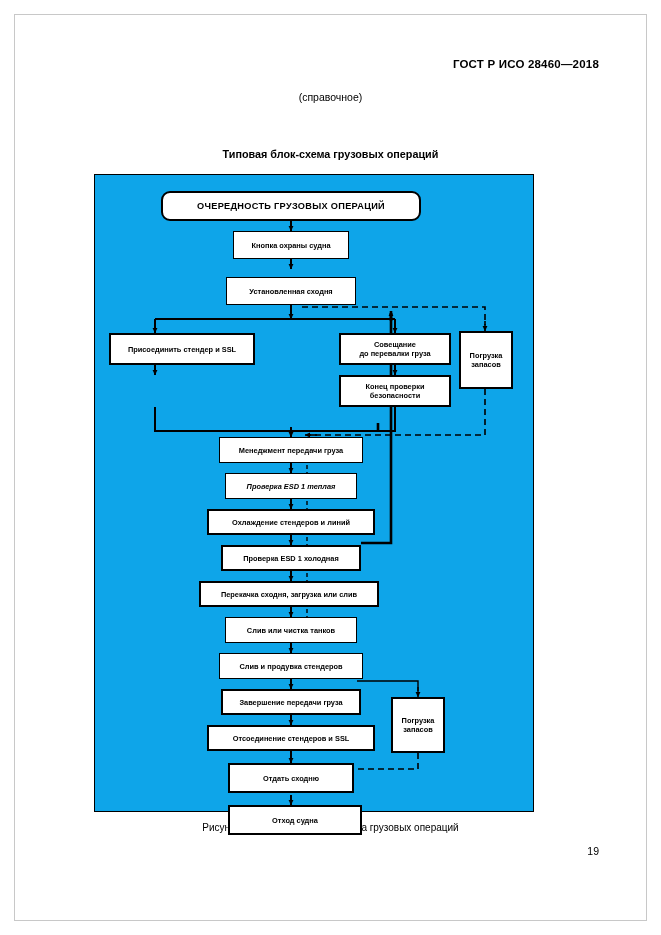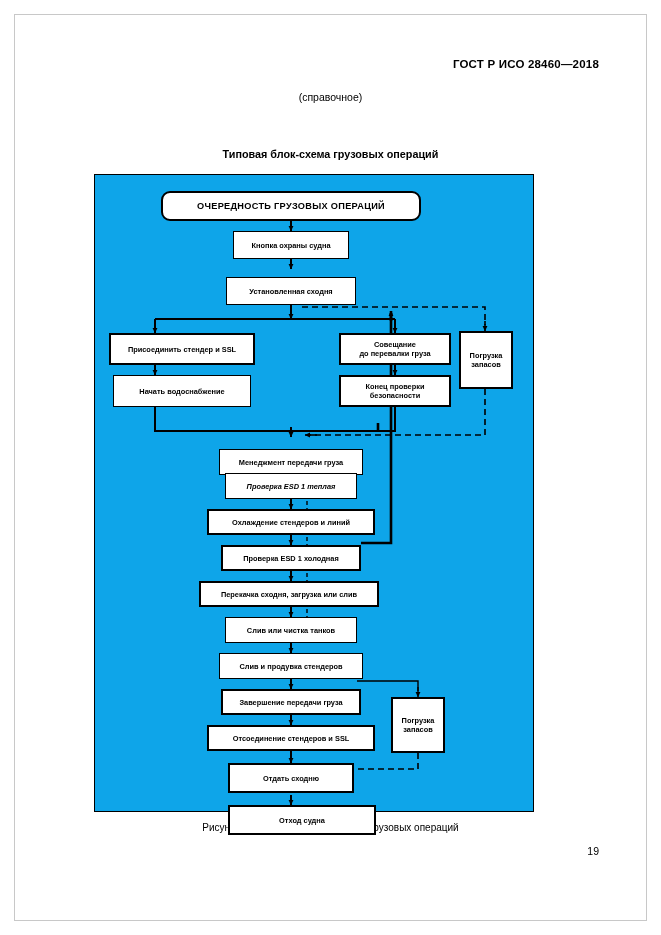--- a/index.html
+++ b/index.html
@@ -226,32 +226,31 @@
     </div>
 
     <div class="node title-node" style="left:66px; top:16px; width:260px; height:30px;">ОЧЕРЕДНОСТЬ ГРУЗОВЫХ ОПЕРАЦИЙ</div>
 
     <div class="node" style="left:138px; top:56px; width:116px; height:28px;">Кнопка охраны судна</div>
 
     <div class="node" style="left:131px; top:102px; width:130px; height:28px;">Установленная сходня</div>
 
     <div class="node thick" style="left:14px; top:158px; width:146px; height:32px;">Присоединить стендер и SSL</div>
 
-    <div class="node" style="left:18px; top:200px; width:138px; height:32px;">Начать водоснабжение</div>
 
     <div class="node thick" style="left:244px; top:158px; width:112px; height:32px; white-space:pre-line;text-align:center;">Совещание
 до перевалки груза</div>
 
     <div class="node thick" style="left:244px; top:200px; width:112px; height:32px; white-space:pre-line;">Конец проверки
 безопасности</div>
 
     <div class="node thick" style="left:364px; top:156px; width:54px; height:58px; white-space:pre-line;">Погрузка
 запасов</div>
 
-    <div class="node" style="left:124px; top:262px; width:144px; height:26px;margin-top:12px;">Менеджмент передачи груза</div>
+    <div class="node" style="left:124px; top:262px; width:144px; height:26px;">Менеджмент передачи груза</div>
 
     <div class="node" style="left:130px; top:298px; width:132px; height:26px;font-style:italic;">Проверка ESD 1 теплая</div>
 
     <div class="node thick" style="left:112px; top:334px; width:168px; height:26px;">Охлаждение стендеров и линий</div>
 
     <div class="node thick" style="left:126px; top:370px; width:140px; height:26px;">Проверка ESD 1 холодная</div>
 
     <div class="node thick" style="left:104px; top:406px; width:180px; height:26px;">Перекачка сходня, загрузка или слив</div>
 
     <div class="node" style="left:130px; top:442px; width:132px; height:26px;text-align:center;">Слив или чистка танков</div>
@@ -260,21 +259,21 @@
 
     <div class="node thick" style="left:126px; top:514px; width:140px; height:26px;">Завершение передачи груза</div>
 
     <div class="node thick" style="left:112px; top:550px; width:168px; height:26px;">Отсоединение стендеров и SSL</div>
 
     <div class="node thick" style="left:296px; top:522px; width:54px; height:56px; white-space:pre-line;">Погрузка
 запасов</div>
 
     <div class="node thick" style="left:133px; top:588px; width:126px; height:30px;">Отдать сходню</div>
 
-    <div class="node thick" style="left:133px; top:630px; width:148px; height:30px;">Отход судна</div>
+    <div class="node thick" style="left:133px; top:630px; width:134px; height:30px;">Отход судна</div>
 
   </div>
 
   <div class="fig-caption">Рисунок В.1 — Типовая блок-схема грузовых операций</div>
 
   <div class="page-number">19</div>
 
 </div>
 
 </body></html>

